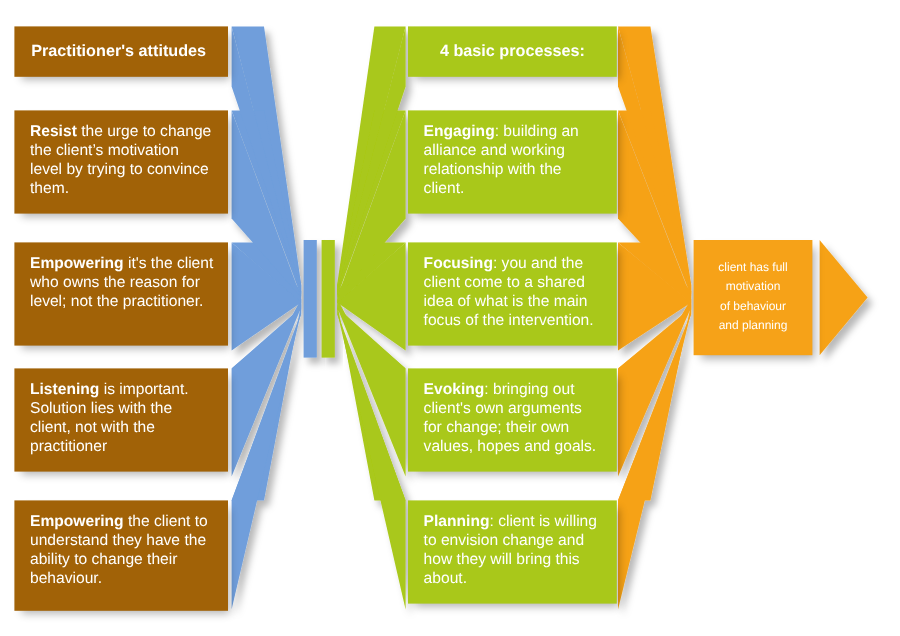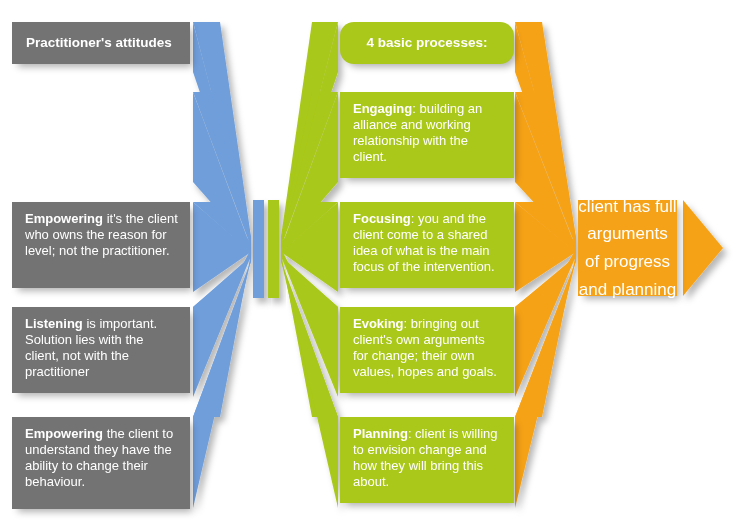--- a/index.html
+++ b/index.html
@@ -19,21 +19,21 @@
   .node{
     position:absolute;
     box-sizing:border-box;
     color:#ffffff;
     line-height:1.24;
     -webkit-font-smoothing:antialiased;
   }
   .node .txt{display:block;}
   .node b{font-weight:bold;}
 
-  .blue  {background:#737373;}
+  .blue  {background:#a16207;}
   .green {background:#a9c81a;}
   .orange{background:#f6a218;}
 
   .shadow{
     box-shadow:4px 5px 7px -2px rgba(0,0,0,0.30);
   }
 
   
   .hdr{
     font-size:13.5px;
@@ -45,21 +45,21 @@
   .hdr.green{justify-content:center;}
 
   
   .body-box{
     font-size:13px;
     padding:9px 12px 8px 13px;
   }
 
   
   .orange-box{
-    font-size:17px;
+    font-size:10px;
     display:flex;
     flex-direction:column;
     justify-content:center;
     align-items:center;
     text-align:center;
     line-height:1.62;
   }
   .orange-box .ln{display:block;}
 </style>
 </head>
@@ -116,34 +116,37 @@
       <polygon points="515,417 515,508 576,260"></polygon>
     </g>
 
     <polygon points="683,200 683,296 723,248" fill="#f6a218" filter="url(#sh)"></polygon>
   </svg>
 
   <div class="node blue hdr shadow" style="left:12px;top:22px;width:178px;height:42px;">
     <span class="txt">Practitioner's attitudes</span>
   </div>
 
+  <div class="node blue body-box shadow" style="left:12px;top:92px;width:178px;height:86px;">
+    <span class="txt"><b>Resist</b><span> the urge to change the client’s motivation level by trying to convince them.</span></span>
+  </div>
 
   <div class="node blue body-box shadow" style="left:12px;top:202px;width:178px;height:86px;">
     <span class="txt"><b>Empowering</b><span> it's the client who owns the reason for level; not the practitioner.</span></span>
   </div>
 
   <div class="node blue body-box shadow" style="left:12px;top:307px;width:178px;height:86px;">
     <span class="txt"><b>Listening</b><span> is important. Solution lies with the client, not with the practitioner</span></span>
   </div>
 
   <div class="node blue body-box shadow" style="left:12px;top:417px;width:178px;height:92px;">
     <span class="txt"><b>Empowering</b><span> the client to understand they have the ability to change their behaviour.</span></span>
   </div>
 
-  <div class="node green hdr shadow" style="left:340px;top:22px;width:174px;height:42px;border-radius:14px;">
+  <div class="node green hdr shadow" style="left:340px;top:22px;width:174px;height:42px;">
     <span class="txt">4 basic processes:</span>
   </div>
 
   <div class="node green body-box shadow" style="left:340px;top:202px;width:174px;height:86px;">
     <span class="txt"><b>Focusing</b><span>: you and the client come to a shared idea of what is the main focus of the intervention.</span></span>
   </div>
 
   <div class="node green body-box shadow" style="left:340px;top:92px;width:174px;height:86px;">
     <span class="txt"><b>Engaging</b><span>: building an alliance and working relationship with the client.</span></span>
   </div>
@@ -151,18 +154,18 @@
   <div class="node green body-box shadow" style="left:340px;top:417px;width:174px;height:86px;">
     <span class="txt"><b>Planning</b><span>: client is willing to envision change and how they will bring this about.</span></span>
   </div>
 
   <div class="node green body-box shadow" style="left:340px;top:307px;width:174px;height:86px;">
     <span class="txt"><b>Evoking</b><span>: bringing out client's own arguments for change; their own values, hopes and goals.</span></span>
   </div>
 
   <div class="node orange orange-box shadow" style="left:578px;top:200px;width:99px;height:96px;">
     <span class="ln">client has full</span>
-    <span class="ln">arguments</span>
-    <span class="ln">of progress</span>
+    <span class="ln">motivation</span>
+    <span class="ln">of behaviour</span>
     <span class="ln">and planning</span>
   </div>
 
 </div>
 
 </body></html>

